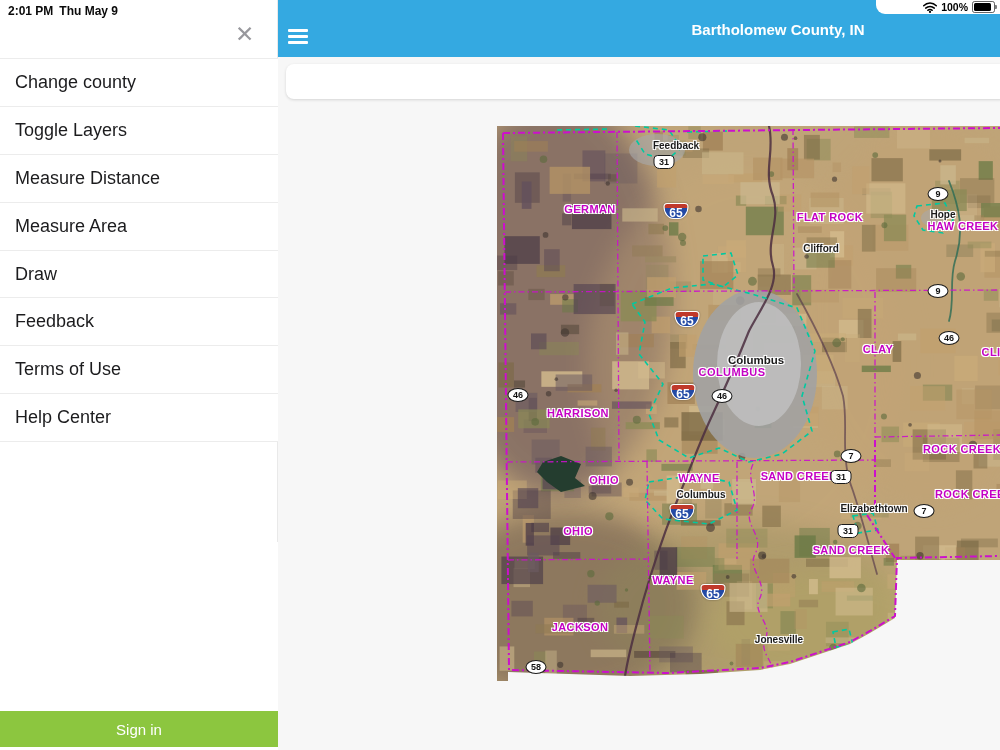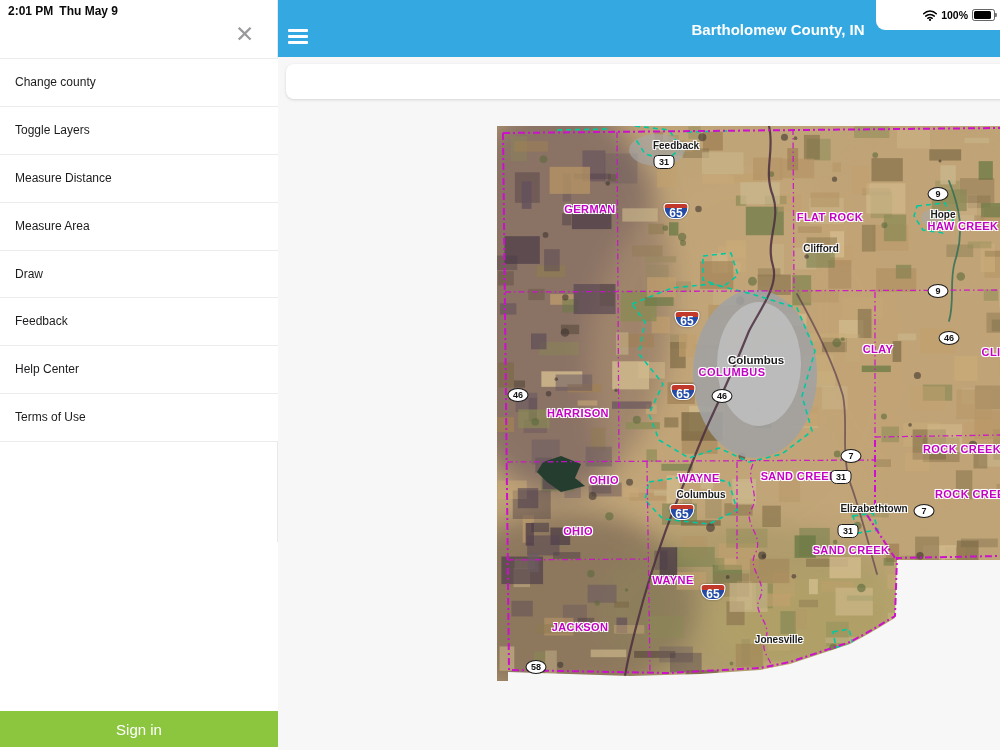--- a/index.html
+++ b/index.html
@@ -6,21 +6,21 @@
     font-family:"Liberation Sans",sans-serif;background:#fff;}
   #app{position:relative;width:1000px;height:750px;}
 
   
   #right-pane{position:absolute;left:278px;top:0;width:722px;height:750px;background:#f7f7f7;}
   #header{position:absolute;left:0;top:0;width:722px;height:57px;background:#34a9e1;}
   #hamburger{position:absolute;left:10px;top:29px;width:20px;height:15px;cursor:pointer;}
   #hamburger span{display:block;width:20px;height:2.6px;background:#fff;border-radius:1px;margin-bottom:3.4px;}
   #title{position:absolute;left:500px;top:50%;transform:translate(-50%,-50%);
     color:#fff;font-size:15px;font-weight:600;white-space:nowrap;}
-  #status-pill{position:absolute;left:598px;top:0;width:124px;height:30px;background:#fff;
+  #status-pill{position:absolute;left:598px;top:0;width:124px;height:14px;background:#fff;
     border-radius:0 0 0 9px;display:flex;align-items:center;justify-content:flex-end;
     padding-right:5px;box-sizing:border-box;gap:4px;z-index:5;}
   #status-pill .pct{font-size:10.5px;font-weight:700;color:#000;}
   .batt{position:relative;width:21px;height:10px;border:1px solid rgba(0,0,0,.6);border-radius:2.5px;}
   .batt i{position:absolute;left:1px;top:1px;bottom:1px;width:16.5px;background:#000;border-radius:1.5px;}
   .batt u{position:absolute;right:-3px;top:2.5px;width:1.6px;height:4px;background:rgba(0,0,0,.5);border-radius:0 1px 1px 0;}
   #searchbar{position:absolute;left:8px;top:64px;width:722px;height:35px;background:#fff;
     border-radius:8px;box-shadow:0 1px 3px rgba(0,0,0,.14);}
 
   
@@ -43,21 +43,21 @@
     color:#111;font-size:9px;font-weight:700;padding:0 2px;}
 
   
   #sidebar{position:absolute;left:0;top:0;width:278px;height:542px;background:#fff;z-index:10;
     border-right:1px solid #e9e9e9;box-sizing:border-box;}
   #statusbar-left{position:absolute;left:8px;top:4px;font-size:12px;color:#0a0a0a;font-weight:700;}
   #statusbar-left .date{font-weight:600;margin-left:6px;}
   #close{position:absolute;left:235px;top:23px;font-size:23px;color:#98989d;cursor:pointer;
     font-weight:300;line-height:1;}
   #menu{position:absolute;left:0;top:58px;width:278px;border-top:1px solid #ececec;}
-  .mi{height:46.9px;line-height:46.9px;padding-left:15px;font-size:12px;color:#1c1c1e;
+  .mi{height:46.9px;line-height:46.9px;padding-left:15px;font-size:18px;color:#1c1c1e;
     border-bottom:1px solid #ececec;cursor:pointer;background:#fff;}
   #signin{position:absolute;left:0;top:711px;width:278px;height:36px;background:#8cc63f;border:none;
     color:#fff;font-size:15px;font-family:"Liberation Sans",sans-serif;cursor:pointer;}
 </style>
 </head>
 <body>
 
 <div id="app">
 
   <div id="right-pane">
@@ -574,19 +574,19 @@
       <span>2:01 PM</span><span class="date">Thu May 9</span>
     </div>
     <div id="close">✕</div>
     <nav id="menu">
         <div class="mi">Change county</div>
         <div class="mi">Toggle Layers</div>
         <div class="mi">Measure Distance</div>
         <div class="mi">Measure Area</div>
         <div class="mi">Draw</div>
         <div class="mi">Feedback</div>
+        <div class="mi">Terms of Use</div>
         <div class="mi">Help Center</div>
-        <div class="mi">Terms of Use</div>
       </nav>
     <button id="signin">Sign in</button>
   </div>
 
 </div>
 
 </body></html>

